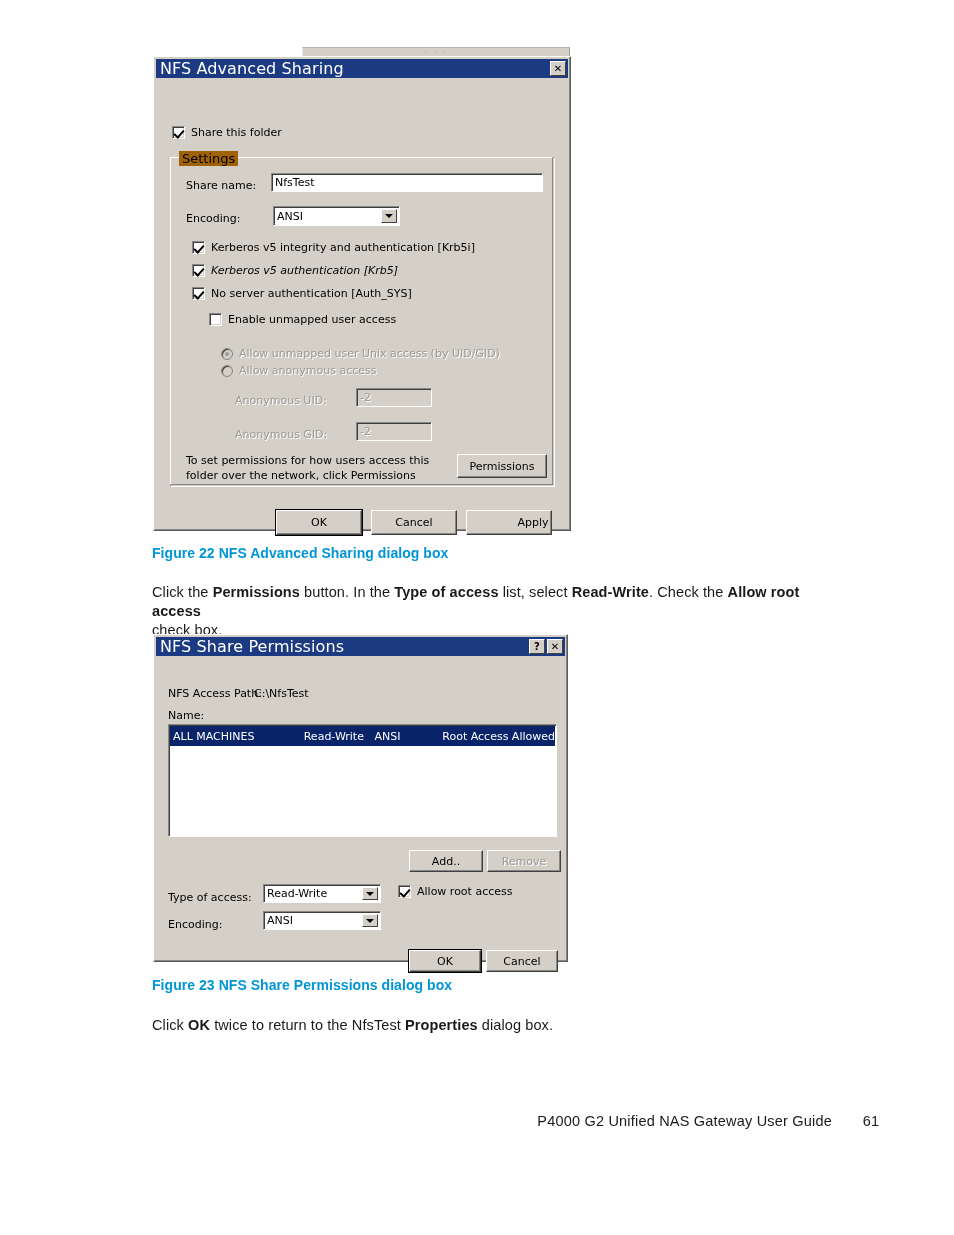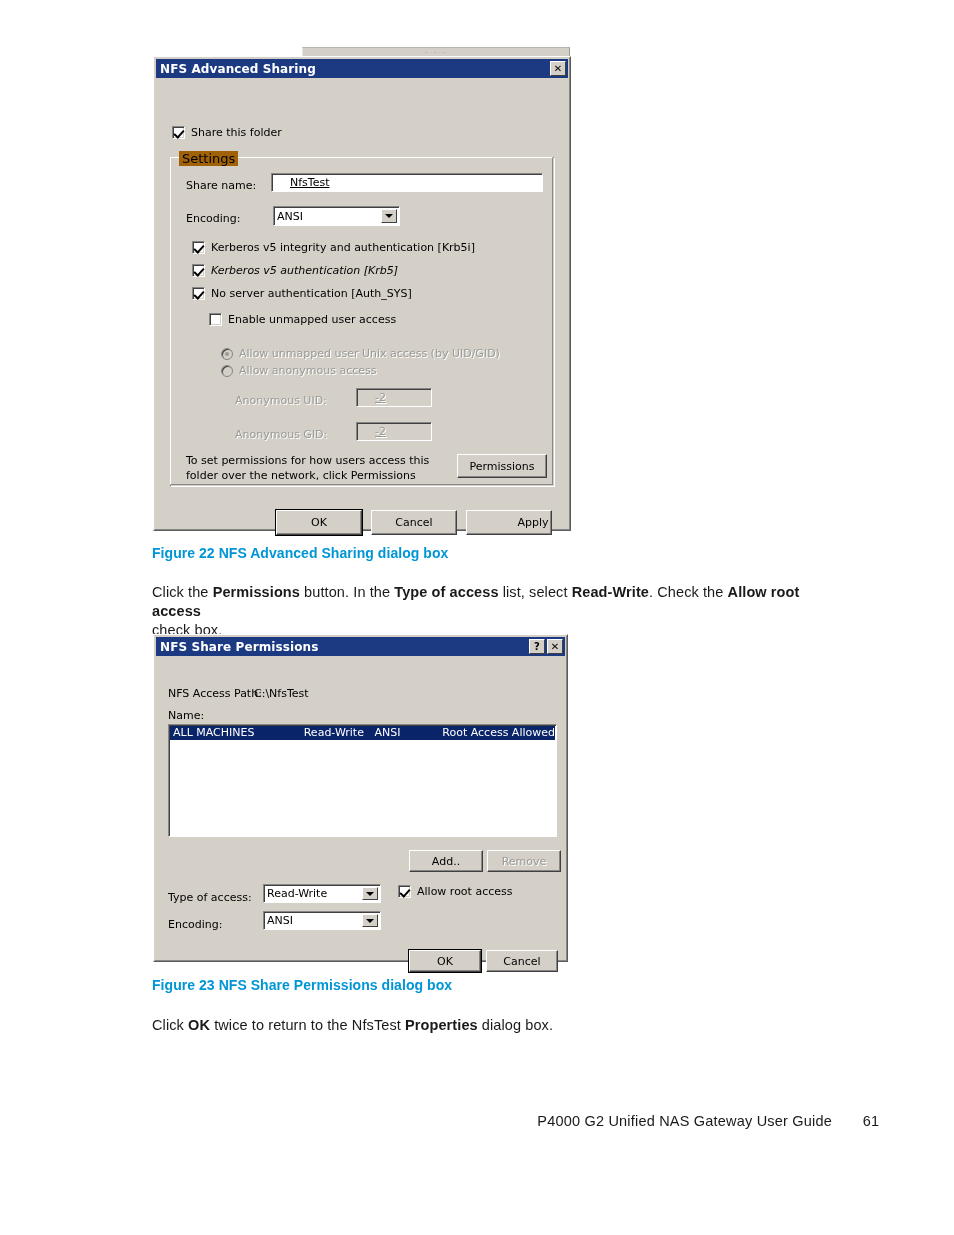--- a/index.html
+++ b/index.html
@@ -79,22 +79,22 @@
   .titlebar {
     background: #1c3a82;
     height: 19px;
     display: flex;
     align-items: center;
     padding: 0 2px 0 4px;
     margin: 1px 1px 0 1px;
   }
   .titlebar-text {
     color: #ffffff;
-    font-size: 12px;
-    font-weight: bold;
+    font-size: 16px;
+    font-weight: normal;
     flex: 1;
     white-space: nowrap;
     letter-spacing: 0.1px;
   }
   .tb-btn {
     width: 16px;
     height: 15px;
     background: #d4d0c8;
     border-top: 1px solid #ffffff;
     border-left: 1px solid #ffffff;
@@ -191,24 +191,23 @@
   .txt {
     background: #ffffff;
     border-top: 1px solid #868686;
     border-left: 1px solid #868686;
     border-right: 1px solid #ffffff;
     border-bottom: 1px solid #ffffff;
     box-shadow: inset 1px 1px 0 #404040;
     position: absolute;
     display: flex;
     align-items: center;
-    padding-left: 18px;
+    padding-left: 3px;
     font-size: 11px;
     color: #000;
-    text-decoration: underline;
   }
   .txt.disabled { background: #d4d0c8; color: #9a9a96; text-shadow: 1px 1px 0 #fff; }
 
   
   .combo {
     background: #ffffff;
     border-top: 1px solid #868686;
     border-left: 1px solid #868686;
     border-right: 1px solid #ffffff;
     border-bottom: 1px solid #ffffff;
@@ -262,22 +261,23 @@
     position: absolute;
     background: #ffffff;
     border-top: 1px solid #868686;
     border-left: 1px solid #868686;
     border-right: 1px solid #ffffff;
     border-bottom: 1px solid #ffffff;
     box-shadow: inset 1px 1px 0 #404040;
     overflow: hidden;
   }
   .lv-row {
-    height: 14px;
-    display: flex;
+    height: 20px;
+    display: flex;
+    align-items: center;
     background: #0a246a;
     color: #ffffff;
     font-size: 11px;
     margin: 1px 1px 0 1px;
     white-space: nowrap;
   }
   .lv-c1 { width: 136px; padding-left: 3px; }
   .lv-c2 { width: 72px; }
   .lv-c3 { width: 69px; }
   .lv-c4 { }

